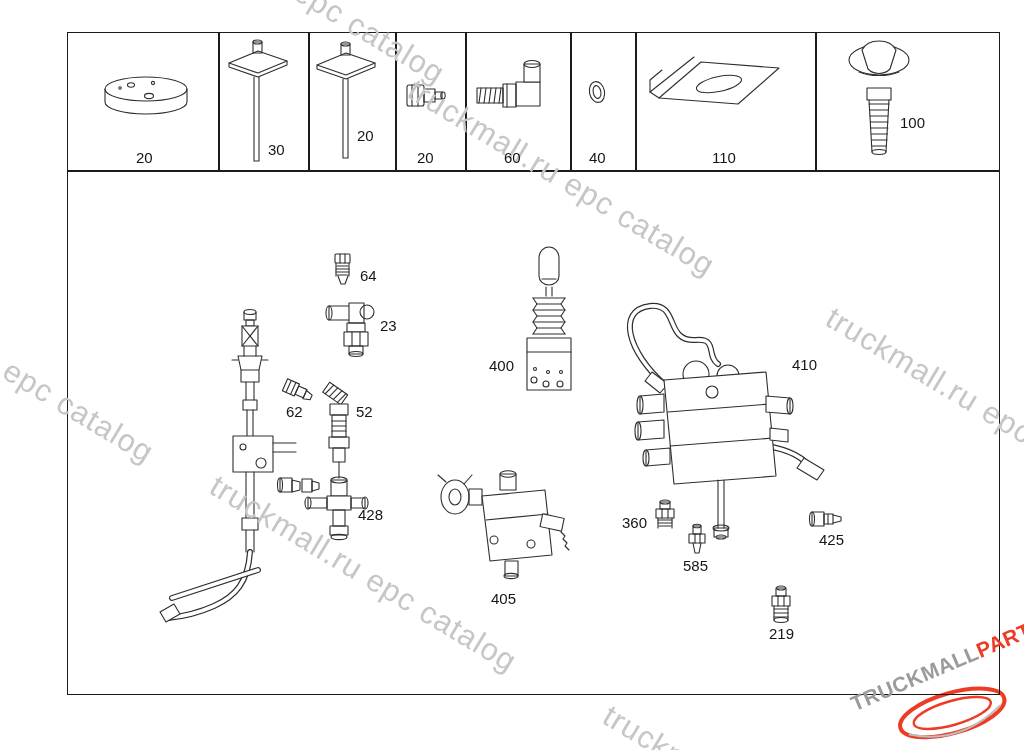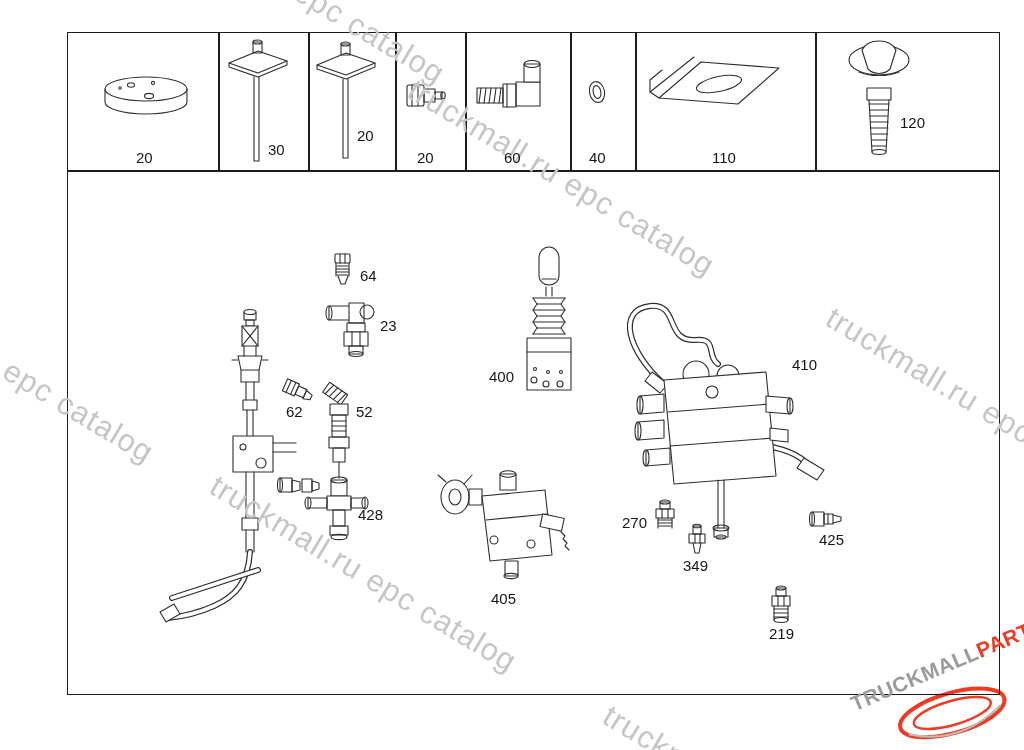--- a/index.html
+++ b/index.html
@@ -319,32 +319,32 @@
   <div class="vline" style="left:635px;top:32px;height:138px"></div>
   <div class="vline" style="left:815px;top:32px;height:138px"></div>
 
   <div class="plabel" style="left:136px;top:149px">20</div>
   <div class="plabel" style="left:268px;top:141px">30</div>
   <div class="plabel" style="left:357px;top:127px">20</div>
   <div class="plabel" style="left:417px;top:149px">20</div>
   <div class="plabel" style="left:504px;top:149px">60</div>
   <div class="plabel" style="left:589px;top:149px">40</div>
   <div class="plabel" style="left:712px;top:149px">110</div>
-  <div class="plabel" style="left:900px;top:114px">120</div>
+  <div class="plabel" style="left:900px;top:114px">100</div>
 
   <div class="plabel" style="left:360px;top:267px">64</div>
   <div class="plabel" style="left:380px;top:317px">23</div>
   <div class="plabel" style="left:286px;top:403px">62</div>
   <div class="plabel" style="left:356px;top:403px">52</div>
-  <div class="plabel" style="left:489px;top:368px">400</div>
+  <div class="plabel" style="left:489px;top:357px">400</div>
   <div class="plabel" style="left:792px;top:356px">410</div>
   <div class="plabel" style="left:358px;top:506px">428</div>
   <div class="plabel" style="left:491px;top:590px">405</div>
-  <div class="plabel" style="left:622px;top:514px">270</div>
-  <div class="plabel" style="left:683px;top:557px">349</div>
+  <div class="plabel" style="left:622px;top:514px">360</div>
+  <div class="plabel" style="left:683px;top:557px">585</div>
   <div class="plabel" style="left:819px;top:531px">425</div>
   <div class="plabel" style="left:769px;top:625px">219</div>
 
   <div class="logo">
     <span class="brand">TRUCKMALL</span><span class="suffix">PARTS</span>
   </div>
 
 </div>
 
 </body></html>

